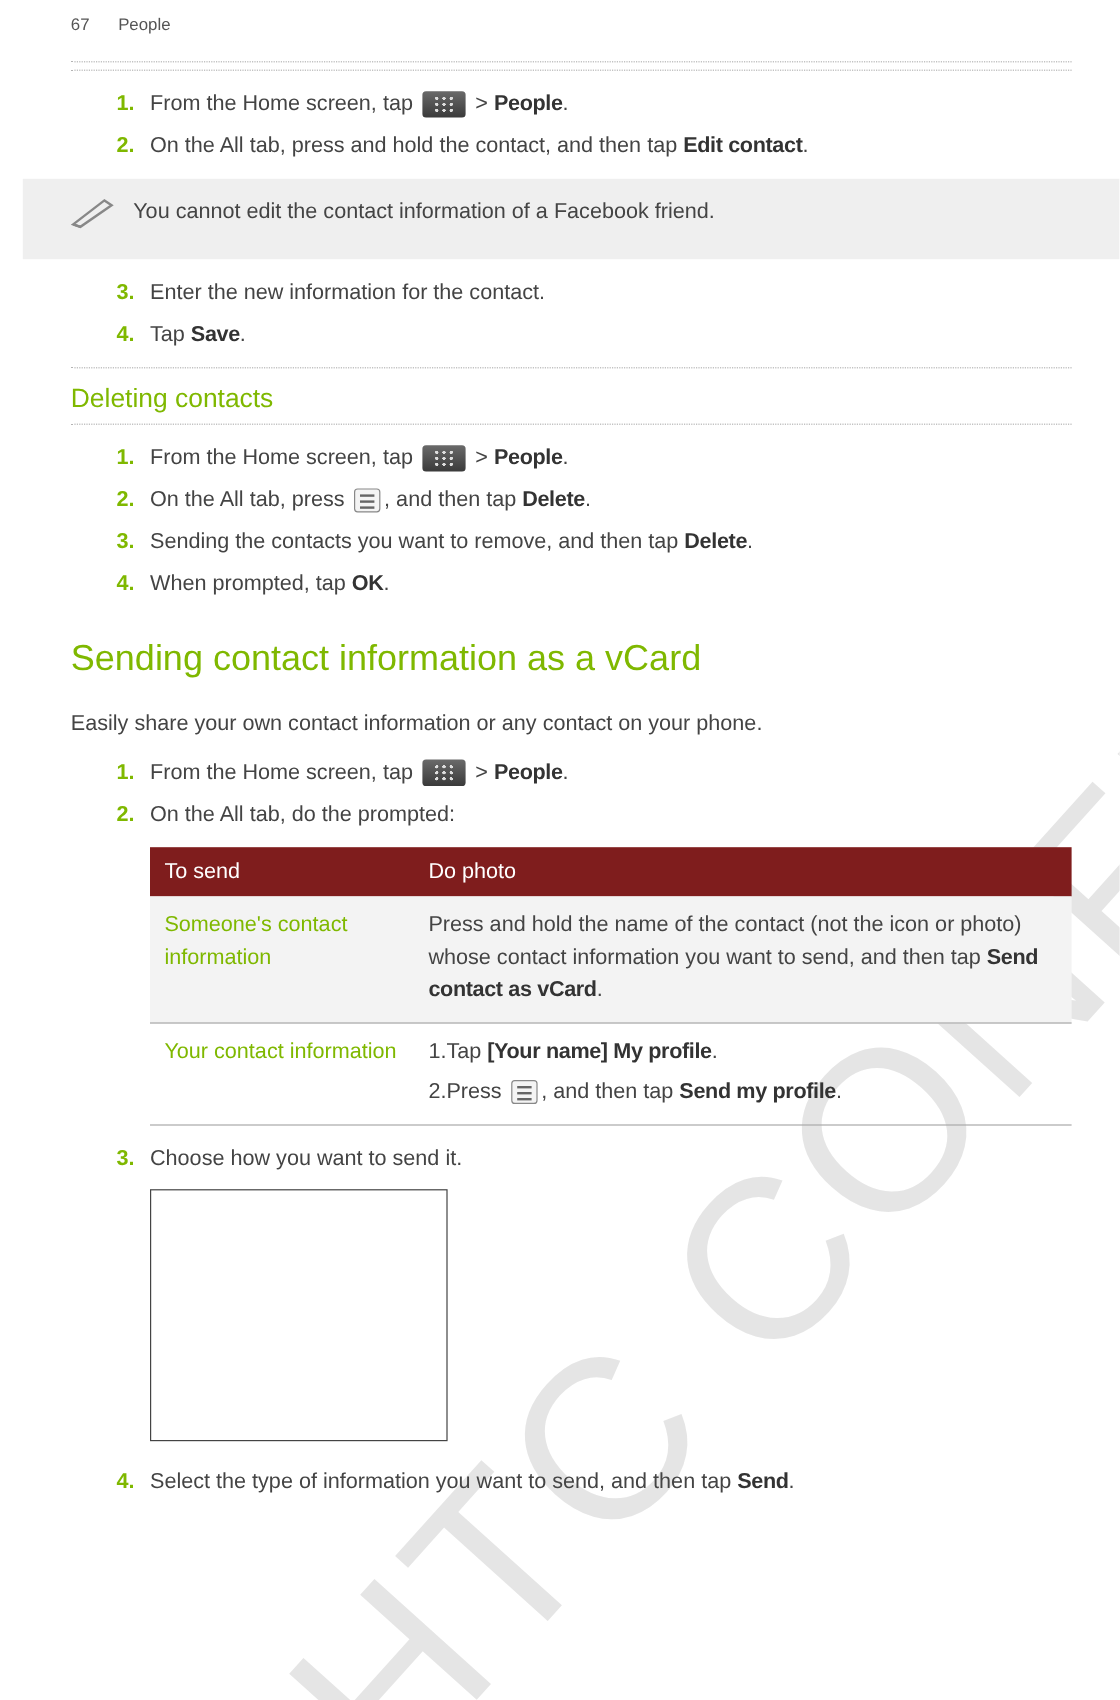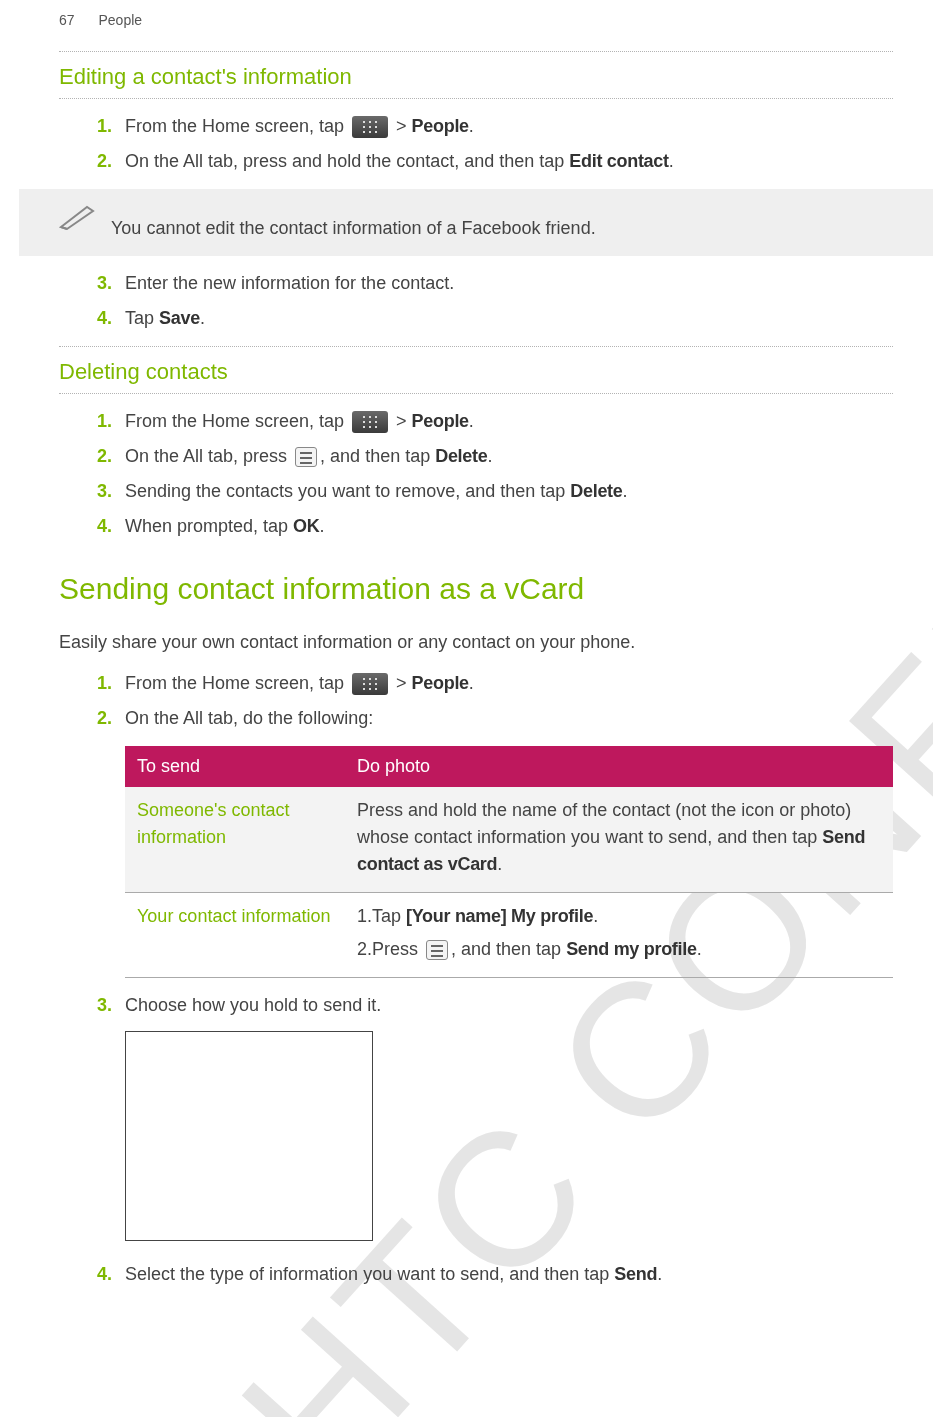--- a/index.html
+++ b/index.html
@@ -111,34 +111,34 @@
       content: "";
       position: absolute;
       left: 4px; right: 4px; top: 4px;
       height: 2px;
       background: #666;
       box-shadow: 0 5px 0 #666, 0 10px 0 #666;
     }
     .note-box {
       background: #efefef;
       display: flex;
-      align-items: flex-end;
+      align-items: flex-start;
       padding: 14px 18px;
       margin: 6px 0;
     }
     .note-box .pen-icon { margin-right: 14px; font-size: 26px; color: #777; }
     .para { margin: 4px 38px 0 0; }
     table.info {
       border-collapse: collapse;
       width: 100%;
       margin: 14px 0 6px 0;
       font-size: 18px;
     }
     table.info th {
-      background: #be185d;
+      background: #7f1d1d;
       color: #fff;
       text-align: left;
       font-weight: 400;
       padding: 7px 12px;
     }
     table.info td {
       border-bottom: 1px solid #aaa;
       padding: 10px 12px 14px 12px;
       vertical-align: top;
     }
@@ -158,21 +158,20 @@
 <div class="watermark">HTC CONFIDENTIAL</div>
 
 <div class="content">
 
   <div class="header">
     <span class="pagenum">67</span>
     <span>People</span>
   </div>
 
   <hr class="dotted-hr">
-  <div class="subheading">Editing a contact's information</div>
   <hr class="dotted-hr">
 
   <ol>
     <li>
       <span class="num">1.</span>
       <span class="body">
         <span>From the Home screen, tap </span><span class="apps-icon"></span><span> &gt; </span><span class="bold">People</span><span>.</span>
       </span>
     </li>
     <li>
@@ -243,21 +242,21 @@
   <ol>
     <li>
       <span class="num">1.</span>
       <span class="body">
         <span>From the Home screen, tap </span><span class="apps-icon"></span><span> &gt; </span><span class="bold">People</span><span>.</span>
       </span>
     </li>
     <li>
       <span class="num">2.</span>
       <span class="body">
-        <span>On the All tab, do the following:</span>
+        <span>On the All tab, do the prompted:</span>
 
         <table class="info">
           <tbody>
               <tr>
             <th>To send</th>
             <th>Do photo</th>
           </tr>
           <tr>
             <td class="col1">Someone's contact information</td>
             <td>
@@ -283,21 +282,21 @@
               </div>
             </td>
           </tr>
         </tbody>
           </table>
       </span>
     </li>
     <li>
       <span class="num">3.</span>
       <span class="body">
-        <span>Choose how you hold to send it.</span>
+        <span>Choose how you want to send it.</span>
         <div class="placeholder-img"></div>
       </span>
     </li>
     <li>
       <span class="num">4.</span>
       <span class="body">
         <span>Select the type of information you want to send, and then tap </span><span class="bold">Send</span><span>.</span>
       </span>
     </li>
   </ol>

